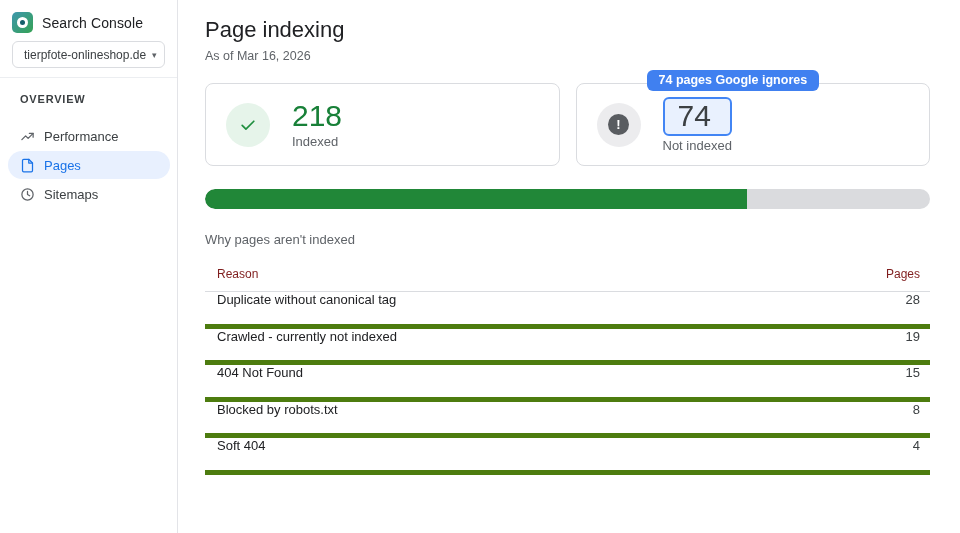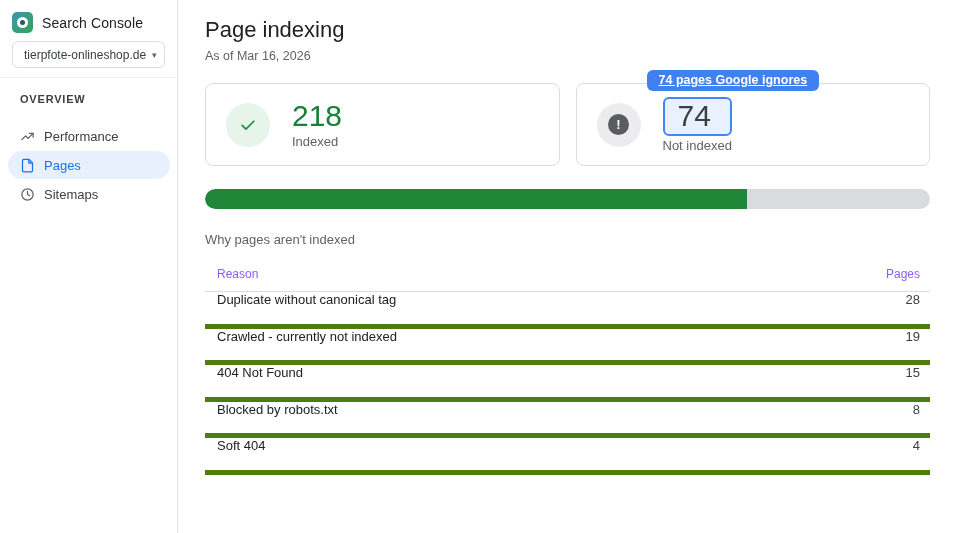--- a/index.html
+++ b/index.html
@@ -53,30 +53,30 @@
           font-size:13px; font-weight:bold; display:flex; align-items:center;
           justify-content:center; line-height:1; }
   .stat-body { margin-left:22px; display:flex; flex-direction:column; }
   .stat-number { font-size:30px; line-height:32px; color:#188038; }
   .stat-label { font-size:13px; color:#5f6368; margin-top:2px; }
   .hl-box { border:2px solid #4285f4; background:#e9f1fe; border-radius:6px;
             padding:1px 2px 2px 13px; }
   .hl-box .stat-number { color:#3c4043; }
   .tooltip-badge { position:absolute; left:70px; top:-14px; background:#4080f0;
                    color:#fff; font-size:12.5px; font-weight:bold; padding:3px 12px 4px;
-                   border-radius:6px; white-space:nowrap; z-index:3;text-decoration:underline; }
+                   border-radius:6px; white-space:nowrap; z-index:3; }
 
   .progress { margin-top:23px; height:20px; border-radius:10px; background:#dadbde;
               overflow:hidden; }
   .progress-fill { height:100%; background:#218738; border-radius:10px 0 0 10px; }
 
   .table-title { margin-top:23px; font-size:13px; color:#5f6368; }
   .reasons-table { margin-top:12px; }
   .t-head { display:flex; justify-content:space-between; align-items:center;
-            padding:8px 10px 10px 12px; font-size:12px; color:#8b5cf6;
+            padding:8px 10px 10px 12px; font-size:12px; color:#7f1d1d;
             border-bottom:1px solid #dadce0; }
   .t-row { display:flex; justify-content:space-between; align-items:flex-start;
            height:36.5px; padding:0 10px 0 12px; border-bottom:5px solid #4d7c0f;
            cursor:pointer; }
   .t-row .reason { font-size:13px; color:#202124; }
   .t-row .count { font-size:13px; color:#3c4043; }
 </style>
 </head>
 <body>
 

